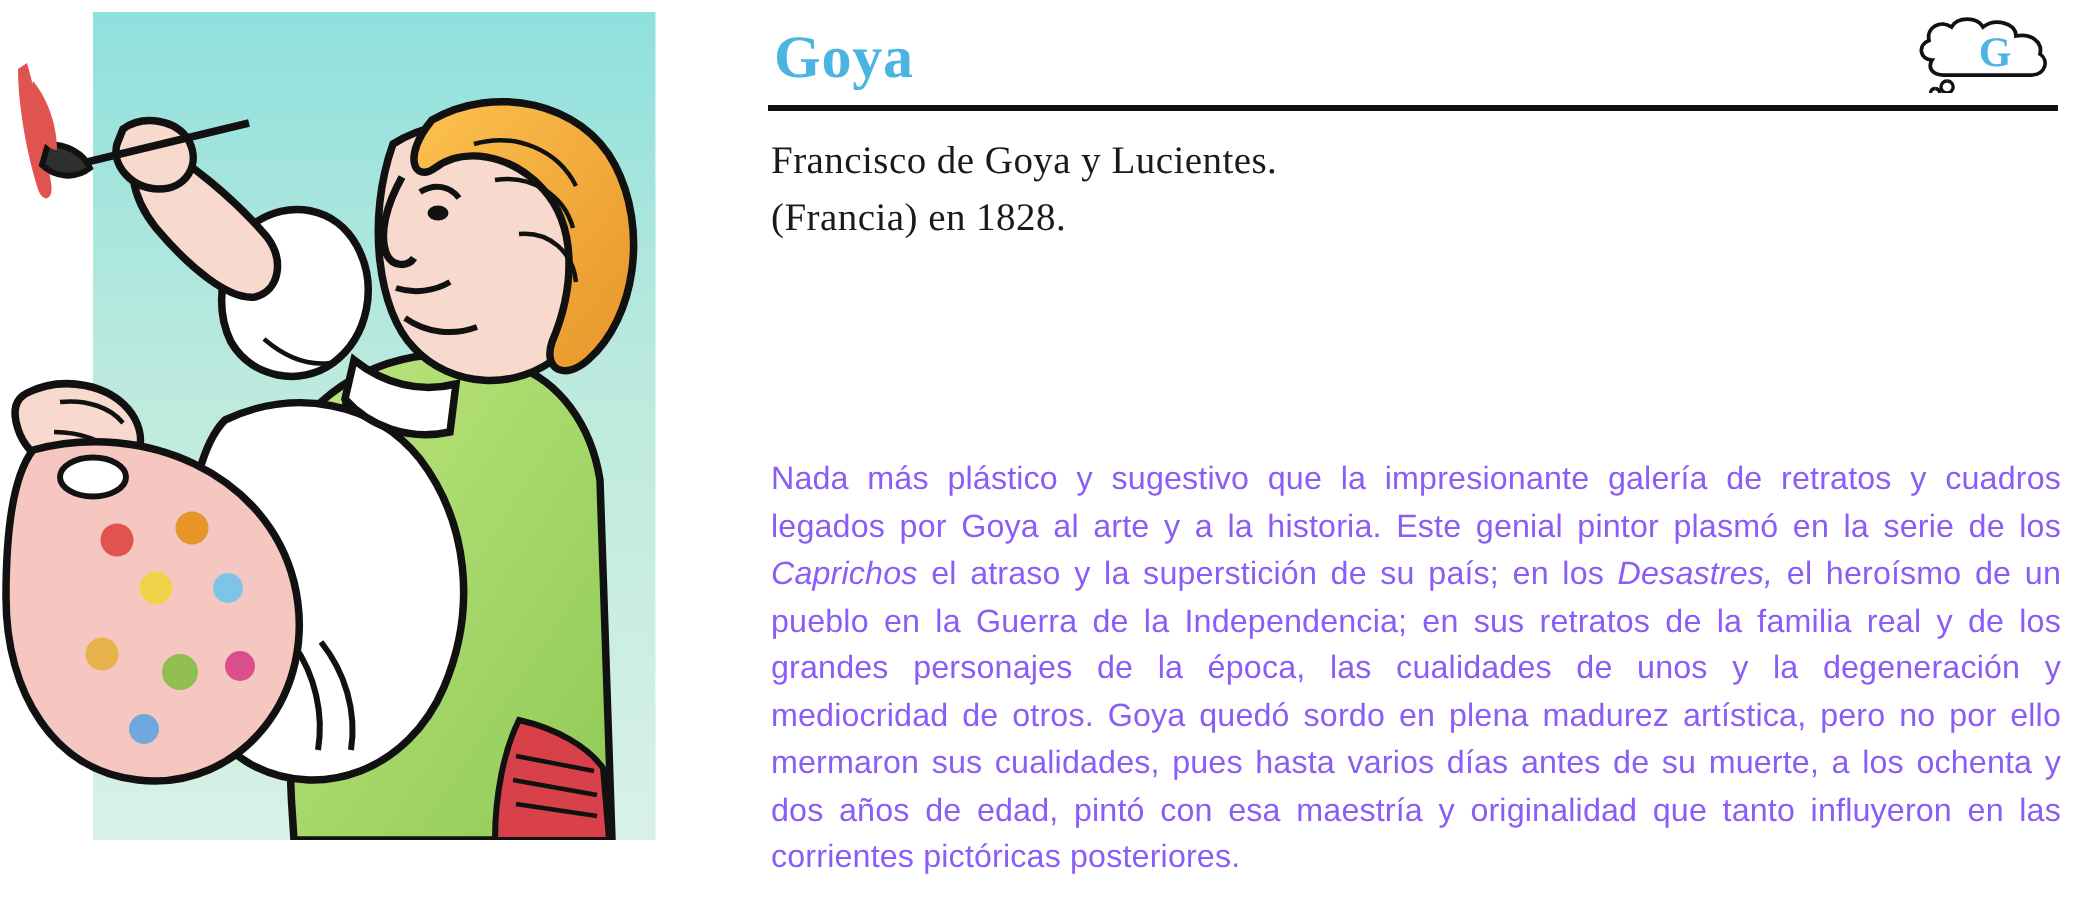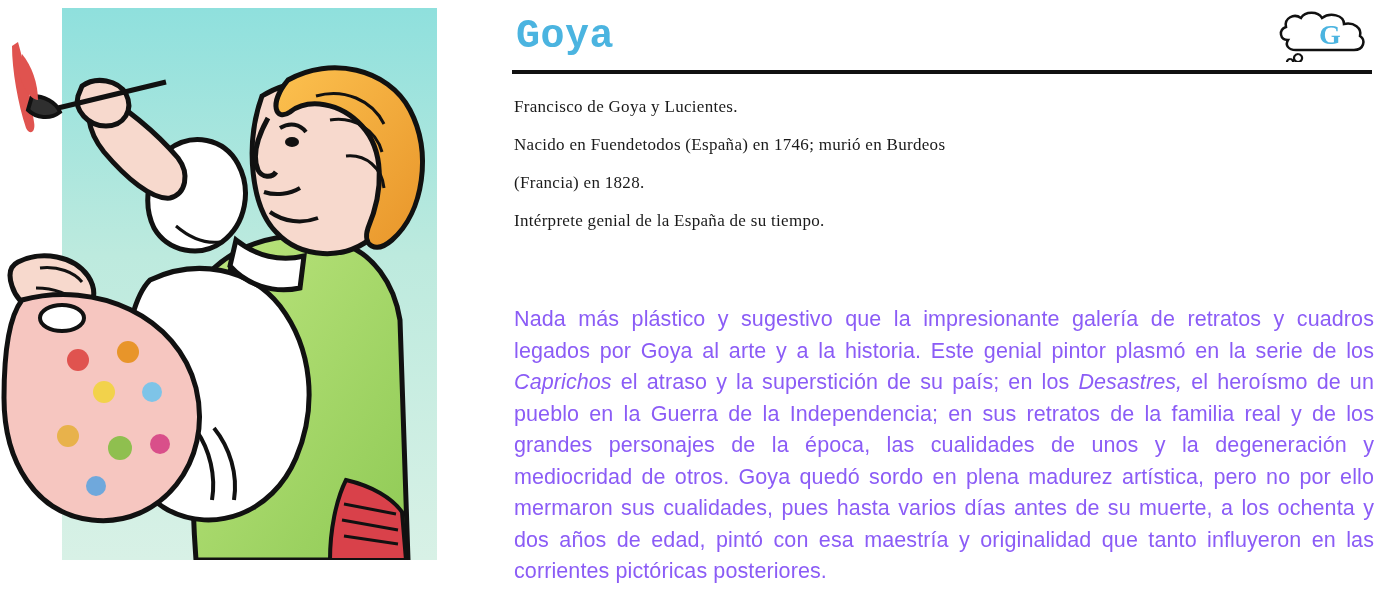--- a/index.html
+++ b/index.html
@@ -43,21 +43,21 @@
     height: 590px;
   }
   .title-row {
     position: relative;
     height: 58px;
   }
   .entry-title {
     position: absolute;
     left: 8px;
     top: 6px;
-    font-family: Liberation Mono, monospace;
+    font-family: Liberation Serif, serif;
     font-weight: bold;
     font-size: 40px;
     letter-spacing: 0.5px;
     color: #4bb4e0;
   }
   .letter-badge {
     position: absolute;
     right: 0;
     top: 2px;
     width: 96px;
@@ -71,21 +71,21 @@
     height: 4px;
     background: #111111;
   }
 
   .lead {
     position: absolute;
     left: 6px;
     top: 80px;
     width: 858px;
     font-family: "Liberation Serif", serif;
-    font-size: 17px;
+    font-size: 26px;
     line-height: 38px;
     color: #1a1a1a;
     letter-spacing: 0.3px;
   }
   .lead div {
     white-space: nowrap;
   }
 
   .body-text {
     position: absolute;
@@ -193,21 +193,19 @@
         <path d="M12 30 C 4 30, 2 20, 10 17 C 8 8, 18 3, 25 8 C 29 1, 42 1, 46 8 C 54 2, 68 5, 68 14 C 78 12, 86 18, 84 26 C 90 30, 88 40, 78 40 L 20 40 C 12 40, 9 35, 12 30 Z" fill="#ffffff" stroke="#111111" stroke-width="2.5"></path>
         <path d="M22 44 a4 4 0 1 0 0.1 0 M14 49 a3 3 0 1 0 0.1 0" fill="#ffffff" stroke="#111111" stroke-width="2.2"></path>
         <text x="54" y="34" text-anchor="middle" font-family="Liberation Serif, serif" font-size="28" font-weight="bold" fill="#4bb4e0">G</text>
       </svg>
 
       <div class="rule" style="background: rgb(17, 17, 17);"></div>
     </div>
 
     <div class="lead">
       <div>Francisco de Goya y Lucientes.</div>
-      <div>Nacido en Fuendetodos (España) en 1746; murió en Burdeos</div>
       <div>(Francia) en 1828.</div>
-      <div>Intérprete genial de la España de su tiempo.</div>
     </div>
 
     <div class="body-text"><span>Nada más plástico y sugestivo que la impresionante galería de retratos y cuadros legados por Goya al arte y a la historia. Este genial pintor plasmó en la serie de los </span><i>Caprichos</i><span> el atraso y la superstición de su país; en los </span><i>Desastres,</i><span> el heroísmo de un pueblo en la Guerra de la Independencia; en sus retratos de la familia real y de los grandes personajes de la época, las cualidades de unos y la degeneración y mediocridad de otros. Goya quedó sordo en plena madurez artística, pero no por ello mermaron sus cualidades, pues hasta varios días antes de su muerte, a los ochenta y dos años de edad, pintó con esa maestría y originalidad que tanto influyeron en las corrientes pictóricas posteriores.</span></div>
 
   </div>
 </div>
 
 </body></html>

